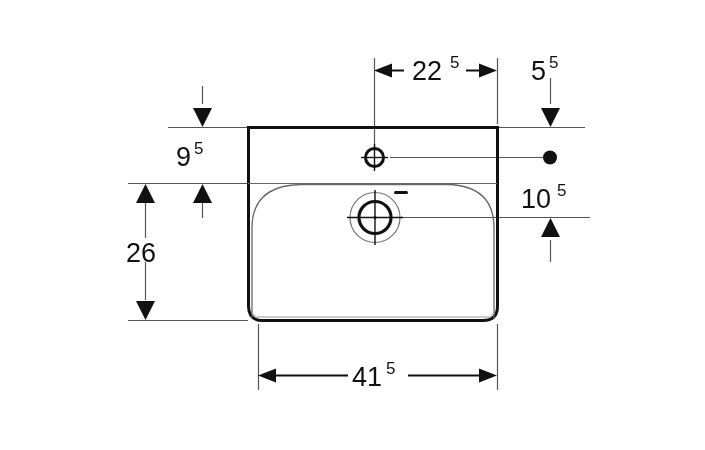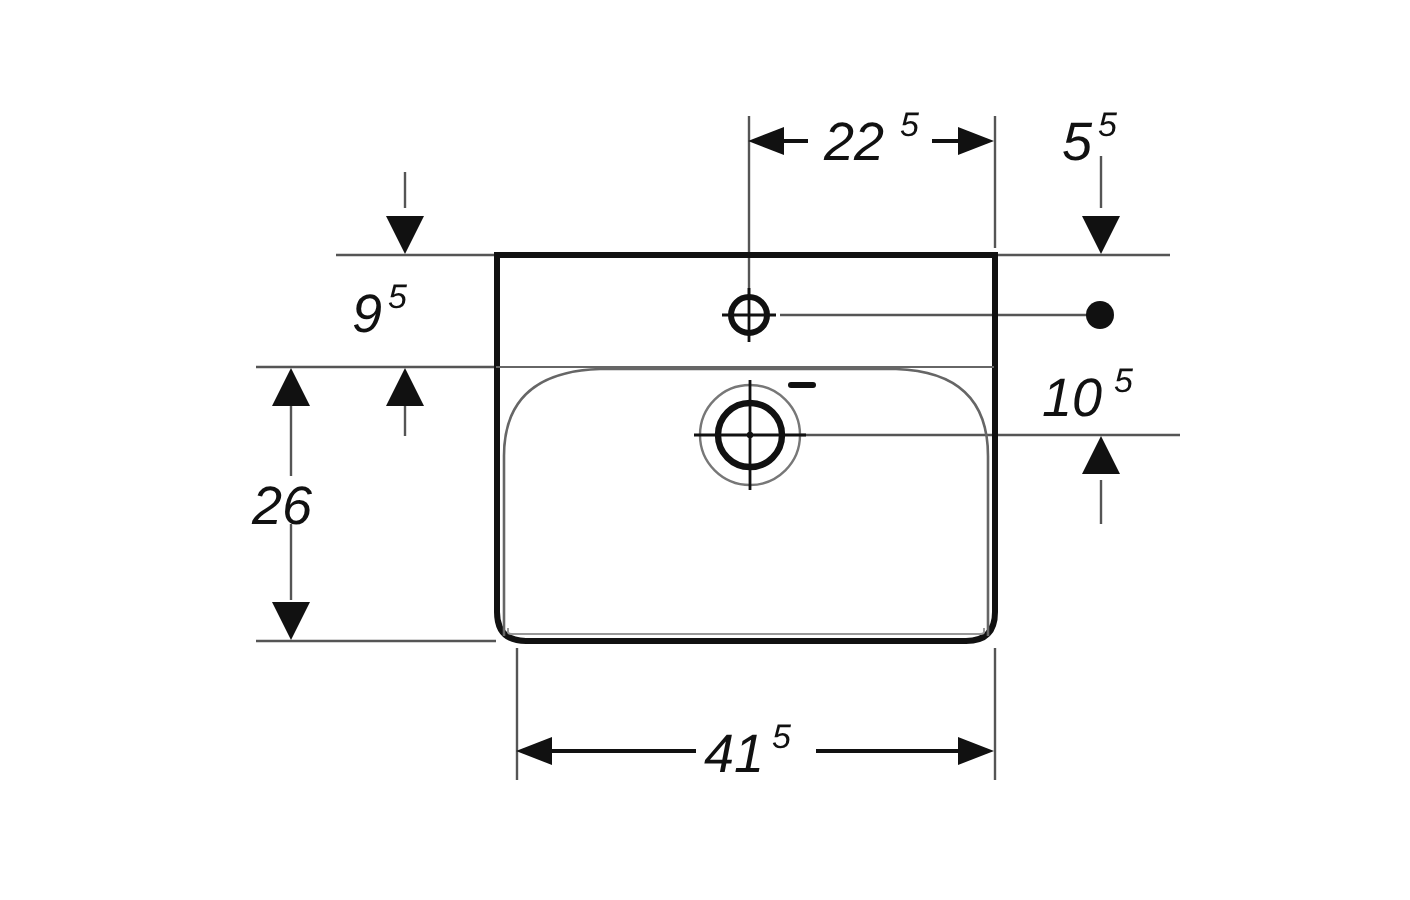--- a/index.html
+++ b/index.html
@@ -15,21 +15,20 @@
     overflow: hidden;
     position: relative;
   }
   #drawing-root {
     position: absolute;
     left: 0;
     top: 0;
     width: 682px;
     height: 450px;
     background: #a16207;
-    font-style: italic;
   }
   svg.dwg {
     display: block;
     width: 705px;
     height: 450px;
     background: #ffffff;
   }
   .dim-text {
     font-family: "Liberation Sans", sans-serif;
     font-size: 27px;

